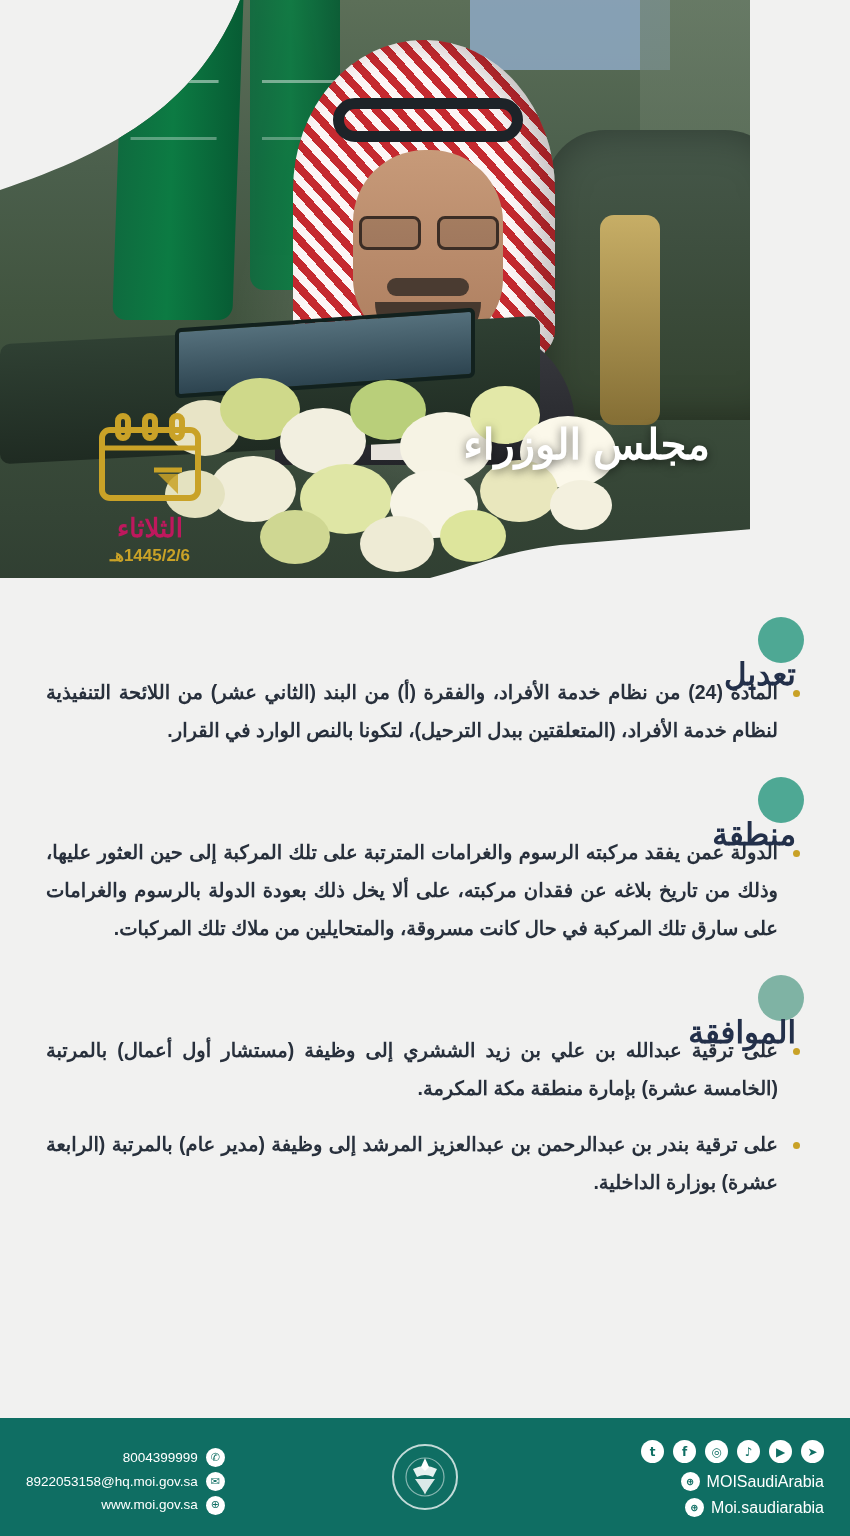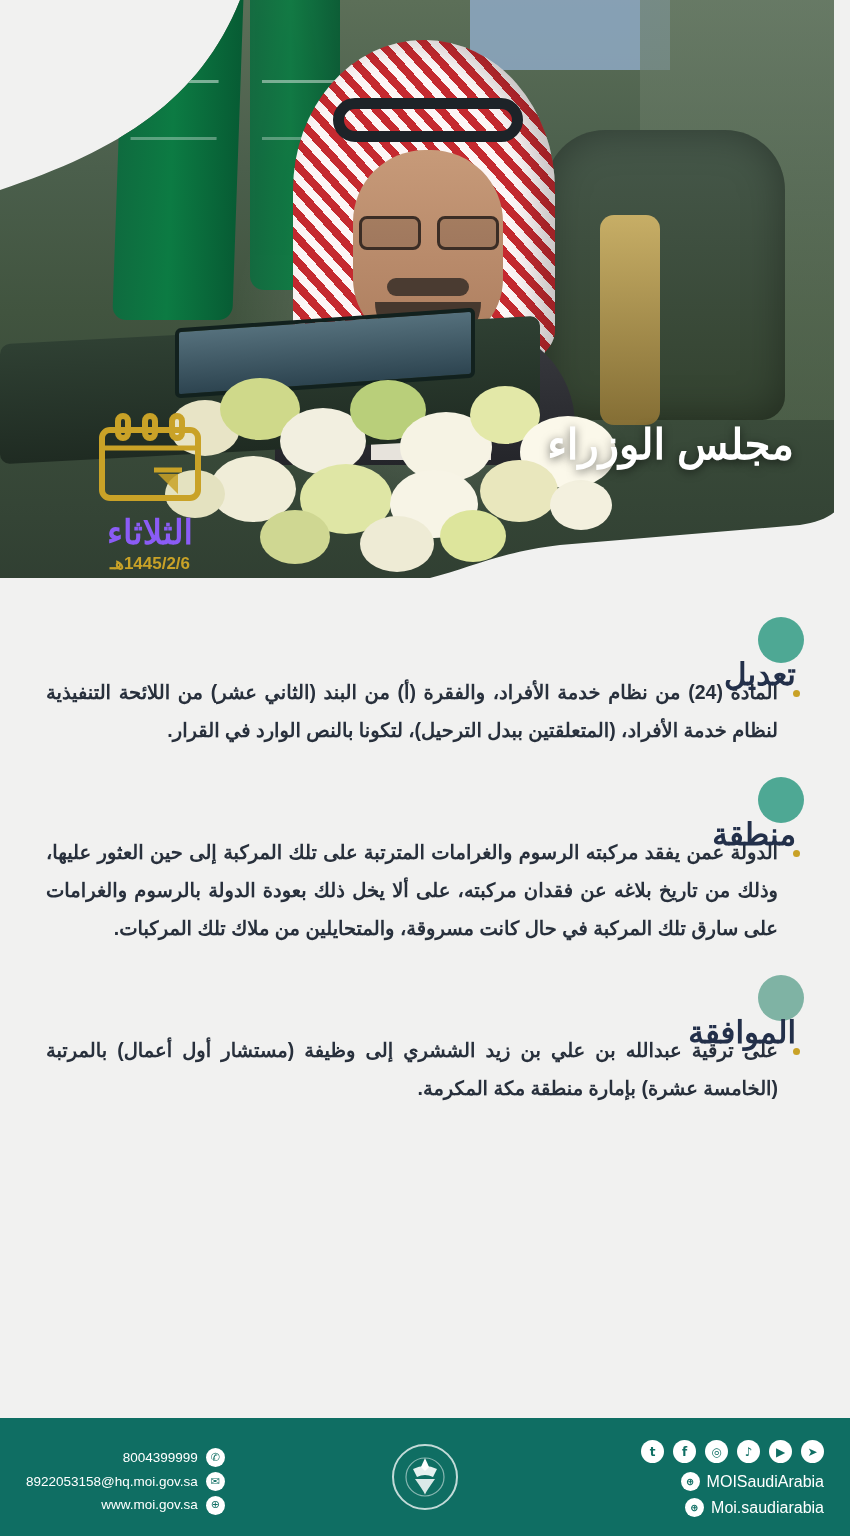--- a/index.html
+++ b/index.html
@@ -14,21 +14,21 @@
     width: 850px;
     height: 1536px;
     background: #f1f1f0;
     overflow: hidden;
   }
 
   
   .hero {
     position: absolute;
     top: 0; left: 0;
-    width: 834px;
+    width: 750px;
     height: 600px;
     overflow: hidden;
   }
   .hero-photo {
     position: absolute;
     top: 0; left: 0;
     width: 850px;
     height: 600px;
     background:
       radial-gradient(circle at 52% 55%, rgba(255,255,255,0.22) 0%, rgba(255,255,255,0) 38%),
@@ -192,21 +192,21 @@
   
   .date-block {
     position: absolute;
     right: 600px; top: 412px;
     width: 200px;
     text-align: center;
     color: #c9a227;
   }
   .cal-icon { width: 108px; height: 92px; margin: 0 auto 10px; display:block; }
   .day-name {
-    font-size: 34px; font-weight: bold; color: #8b5cf6; line-height: 1.1;
+    font-size: 26px; font-weight: bold; color: #be185d; line-height: 1.1;
     margin-bottom: 2px;
   }
   .hijri {
     font-size: 17px; color: #c9a227; font-weight: bold;
   }
 
   
   .content {
     position: absolute;
     top: 615px; right: 0; left: 0;
@@ -414,20 +414,21 @@
       </ul>
     </div>
 
     <div class="section">
       <div class="sec-head">
         <span class="dot"></span>
         <span class="label">الموافقة</span>
       </div>
       <ul class="items">
         <li>على ترقية عبدالله بن علي بن زيد الششري إلى وظيفة (مستشار أول أعمال) بالمرتبة (الخامسة عشرة) بإمارة منطقة مكة المكرمة.</li>
+        <li>على ترقية بندر بن عبدالرحمن بن عبدالعزيز المرشد إلى وظيفة (مدير عام) بالمرتبة (الرابعة عشرة) بوزارة الداخلية.</li>
       </ul>
     </div>
 
   </div>
 
   <div class="footer">
 
     <div class="socials">
       <span class="sicon">t</span>
       <span class="sicon">f</span>

